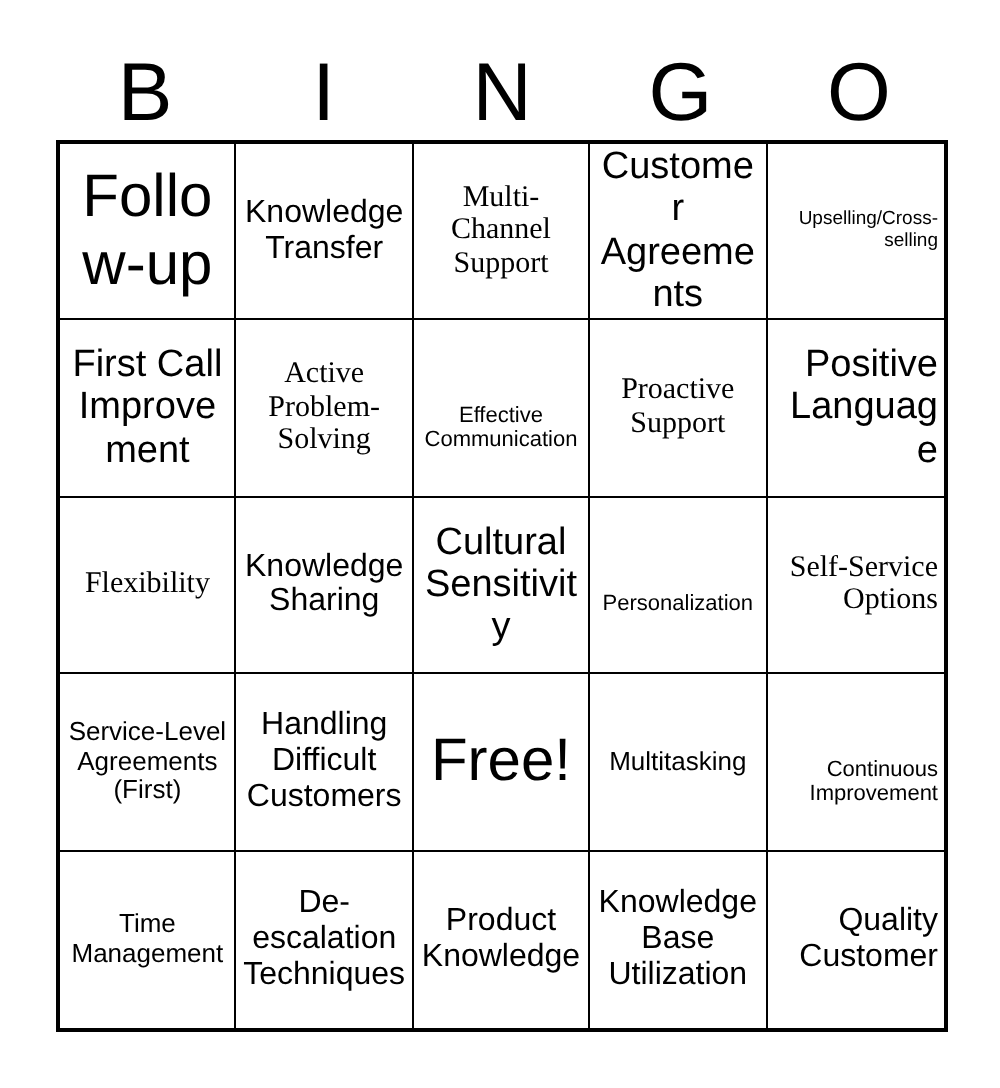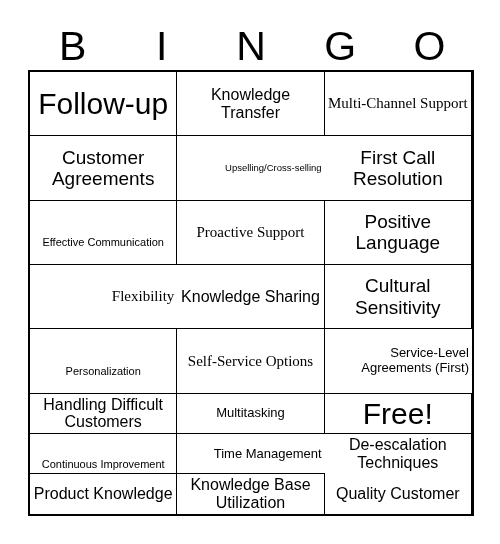--- a/index.html
+++ b/index.html
@@ -45,21 +45,21 @@
   
   #bingo-grid {
     position: absolute;
     left: 28px;
     top: 70px;
     width: 446px;
     height: 446px;
     box-sizing: border-box;
     border: 2px solid #000000;
     display: grid;
-    grid-template-columns: repeat(3, 1fr);
+    grid-template-columns: repeat(5, 1fr);
     grid-template-rows: repeat(5, 1fr);
   }
   .bingo-cell {
     box-sizing: border-box;
     border-right: 1.5px solid #000000;
     border-bottom: 1.5px solid #000000;
     display: flex;
     align-items: center;
     justify-content: center;
     text-align: center;
@@ -110,21 +110,24 @@
       <div class="bingo-cell">
         <span class="cell-text fs-xl">Multi-Channel Support</span>
       </div>
       <div class="bingo-cell">
         <span class="cell-text fs-lg">Customer Agreements</span>
       </div>
       <div class="bingo-cell">
         <span class="cell-text fs-xxs">Upselling/Cross-selling</span>
       </div>
       <div class="bingo-cell">
-        <span class="cell-text fs-lg">First Call Resolution</span>
+        <span class="cell-text fs-lg">First Call Improvement</span>
+      </div>
+      <div class="bingo-cell">
+        <span class="cell-text fs-xl">Active Problem-Solving</span>
       </div>
       <div class="bingo-cell">
         <span class="cell-text fs-xs">Effective Communication</span>
       </div>
       <div class="bingo-cell">
         <span class="cell-text fs-xl">Proactive Support</span>
       </div>
       <div class="bingo-cell">
         <span class="cell-text fs-lg">Positive Language</span>
       </div>
@@ -143,24 +146,24 @@
       <div class="bingo-cell">
         <span class="cell-text fs-xl">Self-Service Options</span>
       </div>
       <div class="bingo-cell">
         <span class="cell-text fs-sm">Service-Level Agreements (First)</span>
       </div>
       <div class="bingo-cell">
         <span class="cell-text fs-md">Handling Difficult Customers</span>
       </div>
       <div class="bingo-cell">
-        <span class="cell-text fs-sm">Multitasking</span>
+        <span class="cell-text fs-xxl">Free!</span>
       </div>
       <div class="bingo-cell">
-        <span class="cell-text fs-xxl">Free!</span>
+        <span class="cell-text fs-sm">Multitasking</span>
       </div>
       <div class="bingo-cell">
         <span class="cell-text fs-xs">Continuous Improvement</span>
       </div>
       <div class="bingo-cell">
         <span class="cell-text fs-sm">Time Management</span>
       </div>
       <div class="bingo-cell">
         <span class="cell-text fs-md">De-escalation Techniques</span>
       </div>

